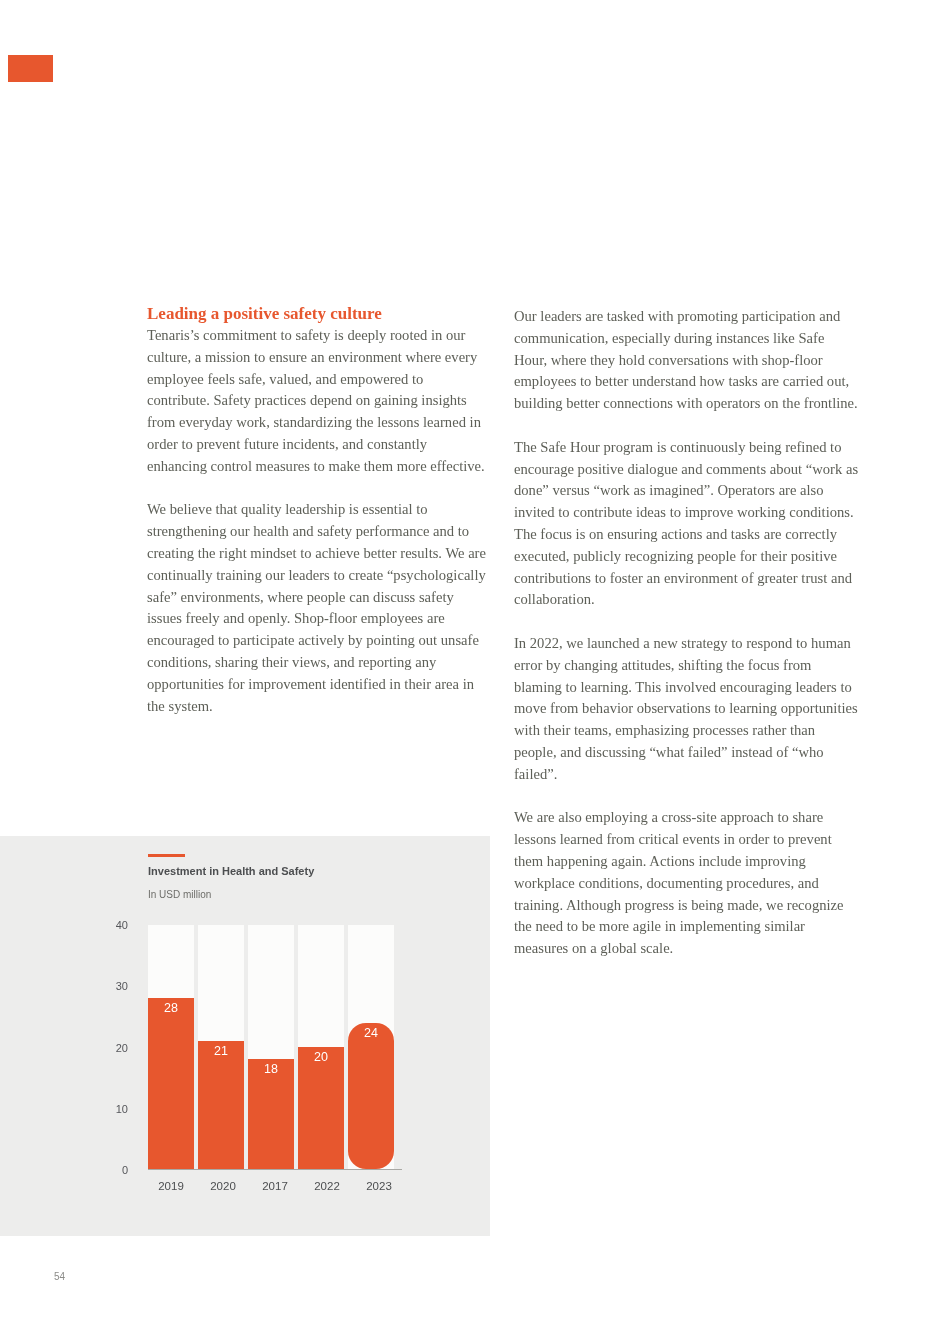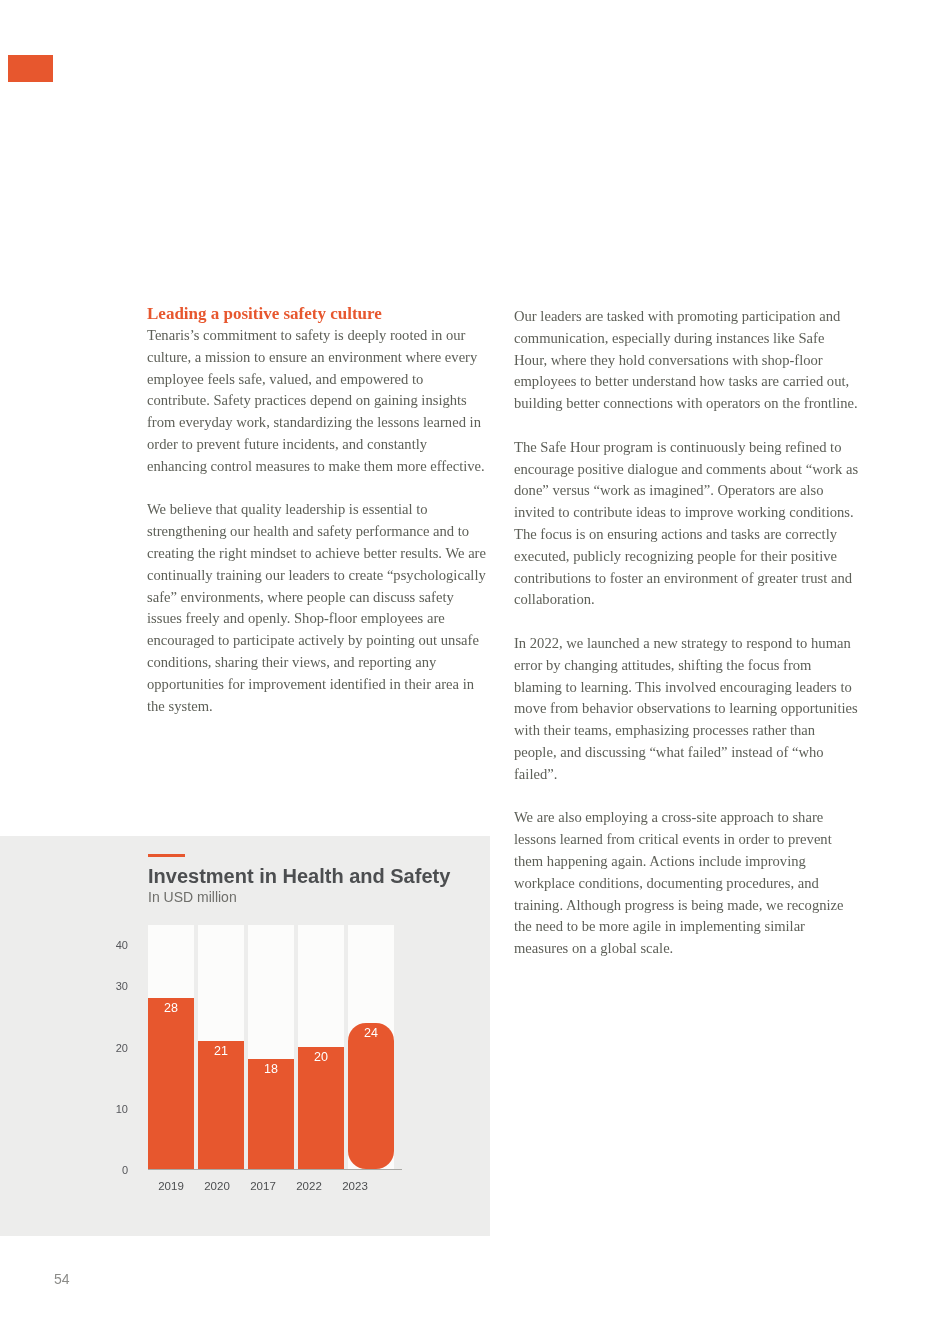--- a/index.html
+++ b/index.html
@@ -18,36 +18,36 @@
   .col-right { left:514px; width:347px; top:306px; }
   .heading { font-size:17px; line-height:22px; color:#e7572e; font-weight:bold; }
   .para { margin-bottom:21.8px; }
   .para:last-child { margin-bottom:0; }
 
   .chart-panel {
     position:absolute; left:0; top:836px; width:490px; height:400px;
     background:#ededec; font-family:"Liberation Sans", sans-serif;
   }
   .accent { position:absolute; left:148px; top:18px; width:37px; height:3px; background:#e7572e; }
-  .chart-title { position:absolute; left:148px; top:29px; font-size:20px; font-weight:bold; color:#4c4e50; }
-  .chart-subtitle { position:absolute; left:148px; top:53px; font-size:14px; color:#6e6e6a; }
+  .chart-title { position:absolute; left:148px; top:29px; font-size:11px; font-weight:bold; color:#4c4e50; }
+  .chart-subtitle { position:absolute; left:148px; top:53px; font-size:10px; color:#6e6e6a; }
   .ylabels { position:absolute; left:96px; top:89px; width:42px; height:245px; }
   .ylab { position:absolute; right:10px; transform:translateY(-50%); font-size:11px; color:#55565a; }
   .plot {
     position:absolute; left:148px; top:89px; width:254px; height:245px;
     display:flex; gap:4px; align-items:flex-end;
     border-bottom:1px solid #a9a9a5;
   }
   .track { width:46px; height:100%; background:#fcfcfb; position:relative; }
   .fill { position:absolute; left:0; right:0; bottom:0; background:#e7572e; }
   .val { position:absolute; top:3px; left:0; width:100%; text-align:center; color:#ffffff; font-size:12.5px; }
-  .xlabels { position:absolute; left:148px; top:344px; width:254px; display:flex; }
+  .xlabels { position:absolute; left:148px; top:344px; width:254px; display:flex; gap:6px; }
   .xlab { width:46px; text-align:center; font-size:11.5px; color:#4c4e50; }
 
-  .page-num { position:absolute; left:54px; top:1271px; font-size:14px; color:#8b8b88; font-family:"Liberation Sans", sans-serif; }
+  .page-num { position:absolute; left:54px; top:1271px; font-size:10px; color:#8b8b88; font-family:"Liberation Sans", sans-serif; }
 </style>
 </head>
 <body>
 
 <div class="corner-mark"></div>
 
 <section class="col col-left">
   <h1 class="heading">Leading a positive safety culture</h1>
   <p class="para">Tenaris’s commitment to safety is deeply rooted in our culture, a mission to ensure an environment where every employee feels safe, valued, and empowered to contribute. Safety practices depend on gaining insights from everyday work, standardizing the lessons learned in order to prevent future incidents, and constantly enhancing control measures to make them more effective.</p>
   <p class="para">We believe that quality leadership is essential to strengthening our health and safety performance and to creating the right mindset to achieve better results. We are continually training our leaders to create “psychologically safe” environments, where people can discuss safety issues freely and openly. Shop-floor employees are encouraged to participate actively by pointing out unsafe conditions, sharing their views, and reporting any opportunities for improvement identified in their area in the system.</p>
@@ -62,21 +62,21 @@
 
 <section class="chart-panel">
   <div class="accent"></div>
   <div class="chart-title">Investment in Health and Safety</div>
   <div class="chart-subtitle">In USD million</div>
   <div class="ylabels">
       <div class="ylab" style="top: 100%;">0</div>
       <div class="ylab" style="top: 75%;">10</div>
       <div class="ylab" style="top: 50%;">20</div>
       <div class="ylab" style="top: 25%;">30</div>
-      <div class="ylab" style="top: 0%; margin-top: 20px;">40</div>
+      <div class="ylab" style="top: 0%;">40</div>
     </div>
   <div class="plot">
       <div class="track">
         <div class="fill" style="height: 70%; background: rgb(231, 87, 46);">
           <span class="val">28</span>
         </div>
       </div>
       <div class="track">
         <div class="fill" style="height: 52.5%; background: rgb(231, 87, 46);">
           <span class="val">21</span>

